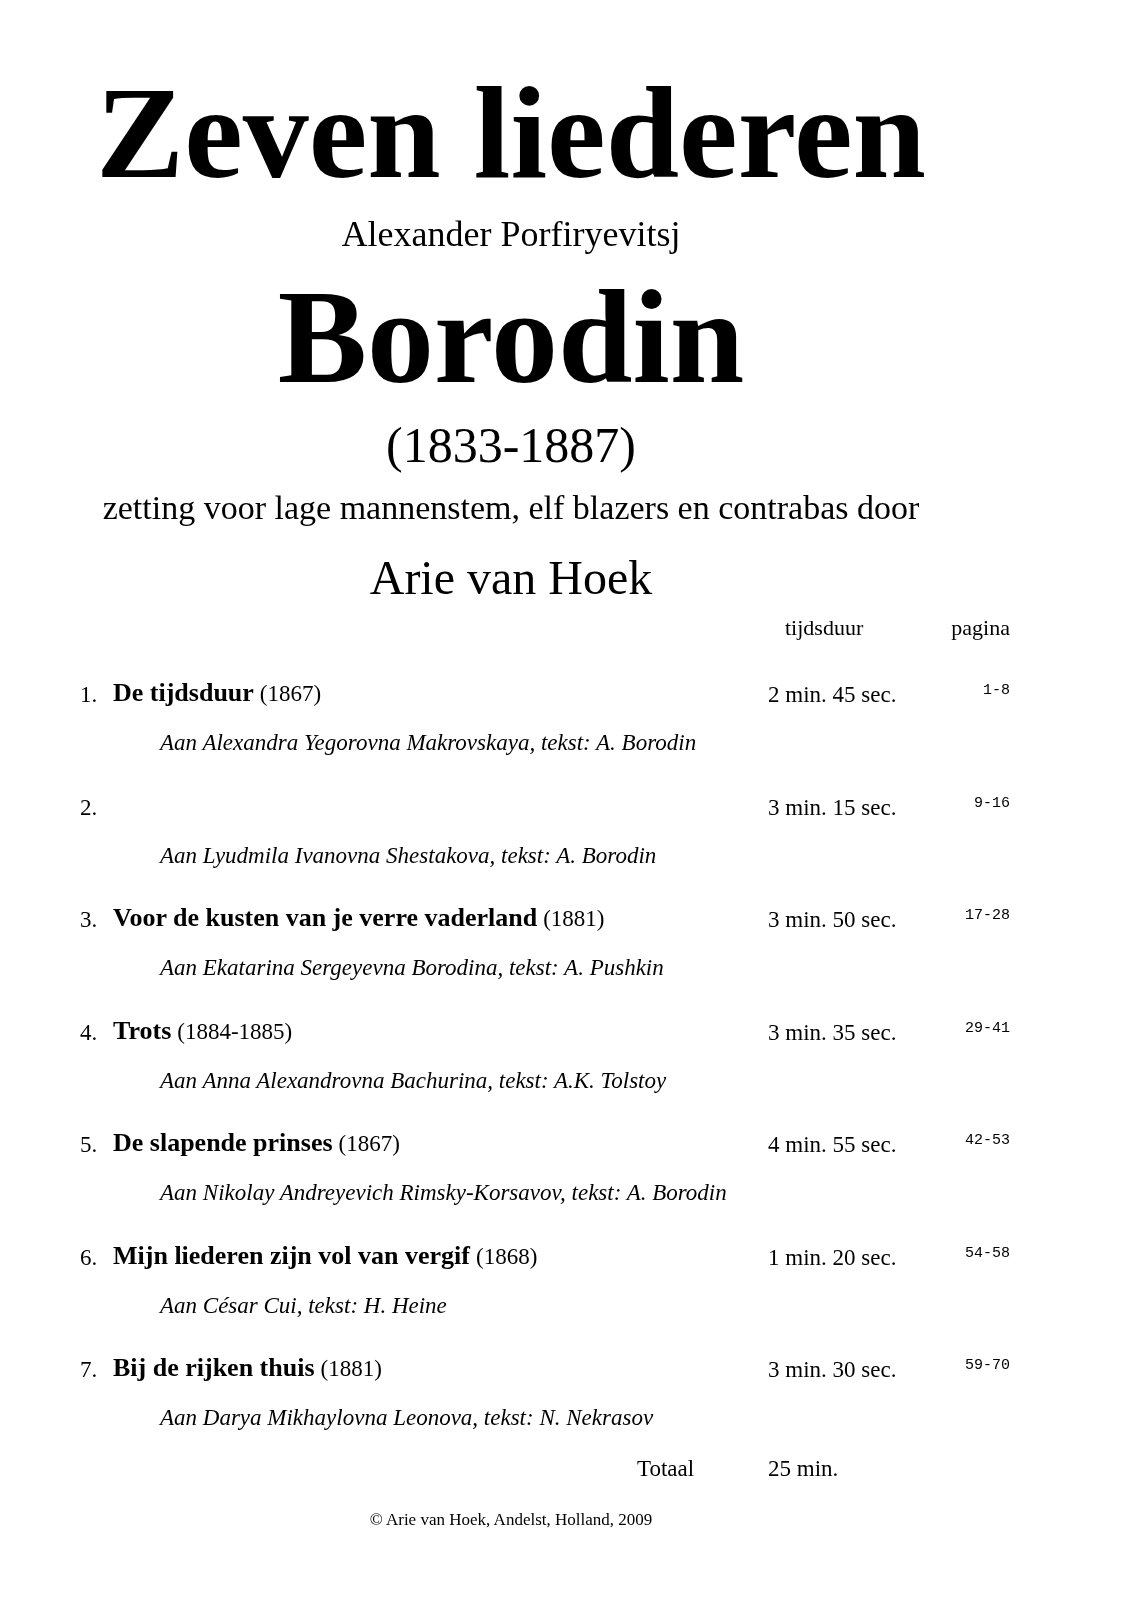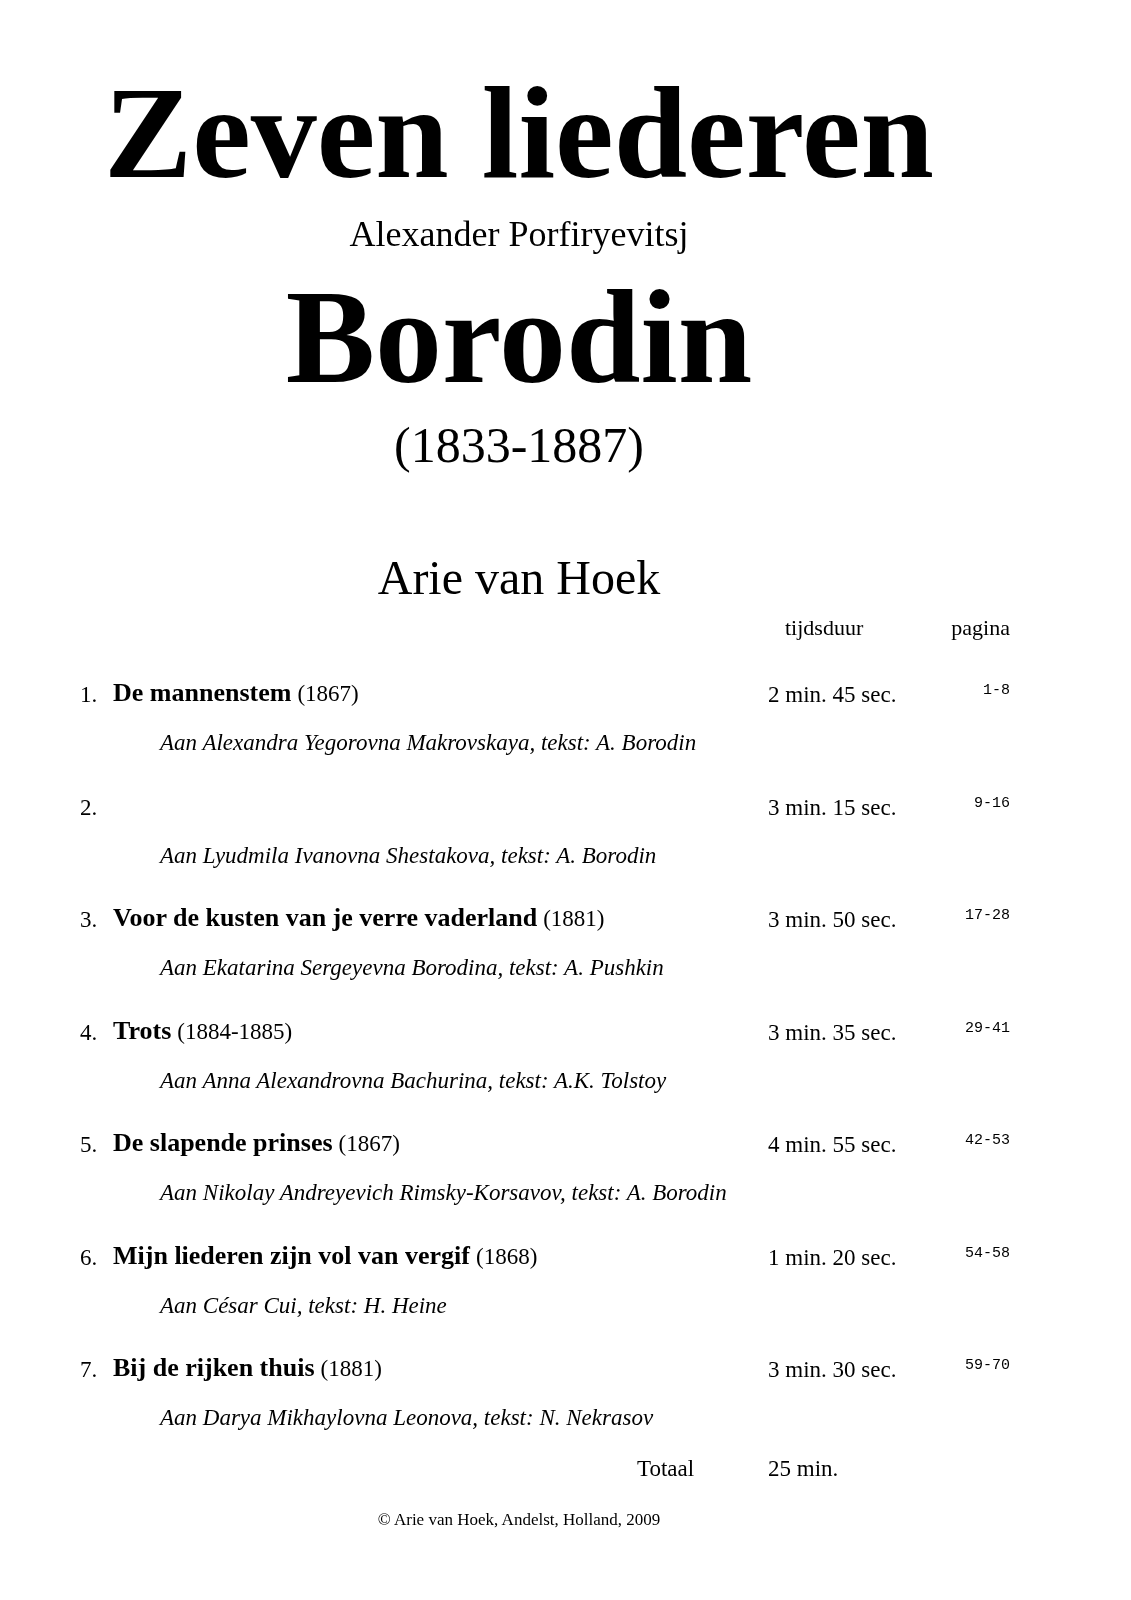--- a/index.html
+++ b/index.html
@@ -6,21 +6,21 @@
   .page {
     position:relative;
     width:1131px; height:1600px;
     margin:0 auto;
     background:#ffffff;
     color:#000000;
     font-family:"Liberation Serif","DejaVu Serif",serif;
     overflow:hidden;
   }
   .abs { position:absolute; line-height:1; white-space:nowrap; }
-  .center { left:16px; width:1006px; text-align:center; }
+  .center { left:8px; width:1006px; text-align:center; }
 
   .main-title     { top:67px;  font-size:132px; font-weight:bold; }
   .composer-first { top:216px; font-size:36px;  font-weight:normal; }
   .composer-last  { top:270px; font-size:134px; font-weight:bold; }
   .composer-years { top:420px; font-size:50px; }
   .arrangement    { top:491px; font-size:34px; }
   .arranger       { top:554px; font-size:48px; }
 
   .col-head       { top:617px; font-size:22px; }
   .col-head.dur   { left:785px; }
@@ -47,31 +47,32 @@
 <div class="page">
 
   <div class="abs center main-title">Zeven liederen</div>
 
   <div class="abs center composer-first">Alexander Porfiryevitsj</div>
 
   <div class="abs center composer-last">Borodin</div>
 
   <div class="abs center composer-years">(1833-1887)</div>
 
+  <div class="abs center arrangement">zetting voor lage mannenstem, elf blazers en contrabas door</div>
 
   <div class="abs center arranger">Arie van Hoek</div>
 
   <div class="abs col-head dur">tijdsduur</div>
 
   <div class="abs col-head pag">pagina</div>
 
   <div id="rows-host">
   <div class="abs song-row" style="top: 680px;">
     <span class="num">1.</span>
-    <span class="tgrp"><span class="stitle">De mannenstem</span><span class="syear">(1867)</span></span>
+    <span class="tgrp"><span class="stitle">De tijdsduur</span><span class="syear">(1867)</span></span>
     <span class="sdur">2 min. 45 sec.</span>
     <span class="spag">1-8</span>
   </div>
   <div class="abs dedication" style="top: 731px;">Aan Alexandra Yegorovna Makrovskaya, tekst: A. Borodin</div>
 
   <div class="abs song-row" style="top: 793px;">
     <span class="num">2.</span>
     <span class="sdur">3 min. 15 sec.</span>
     <span class="spag">9-16</span>
   </div>

